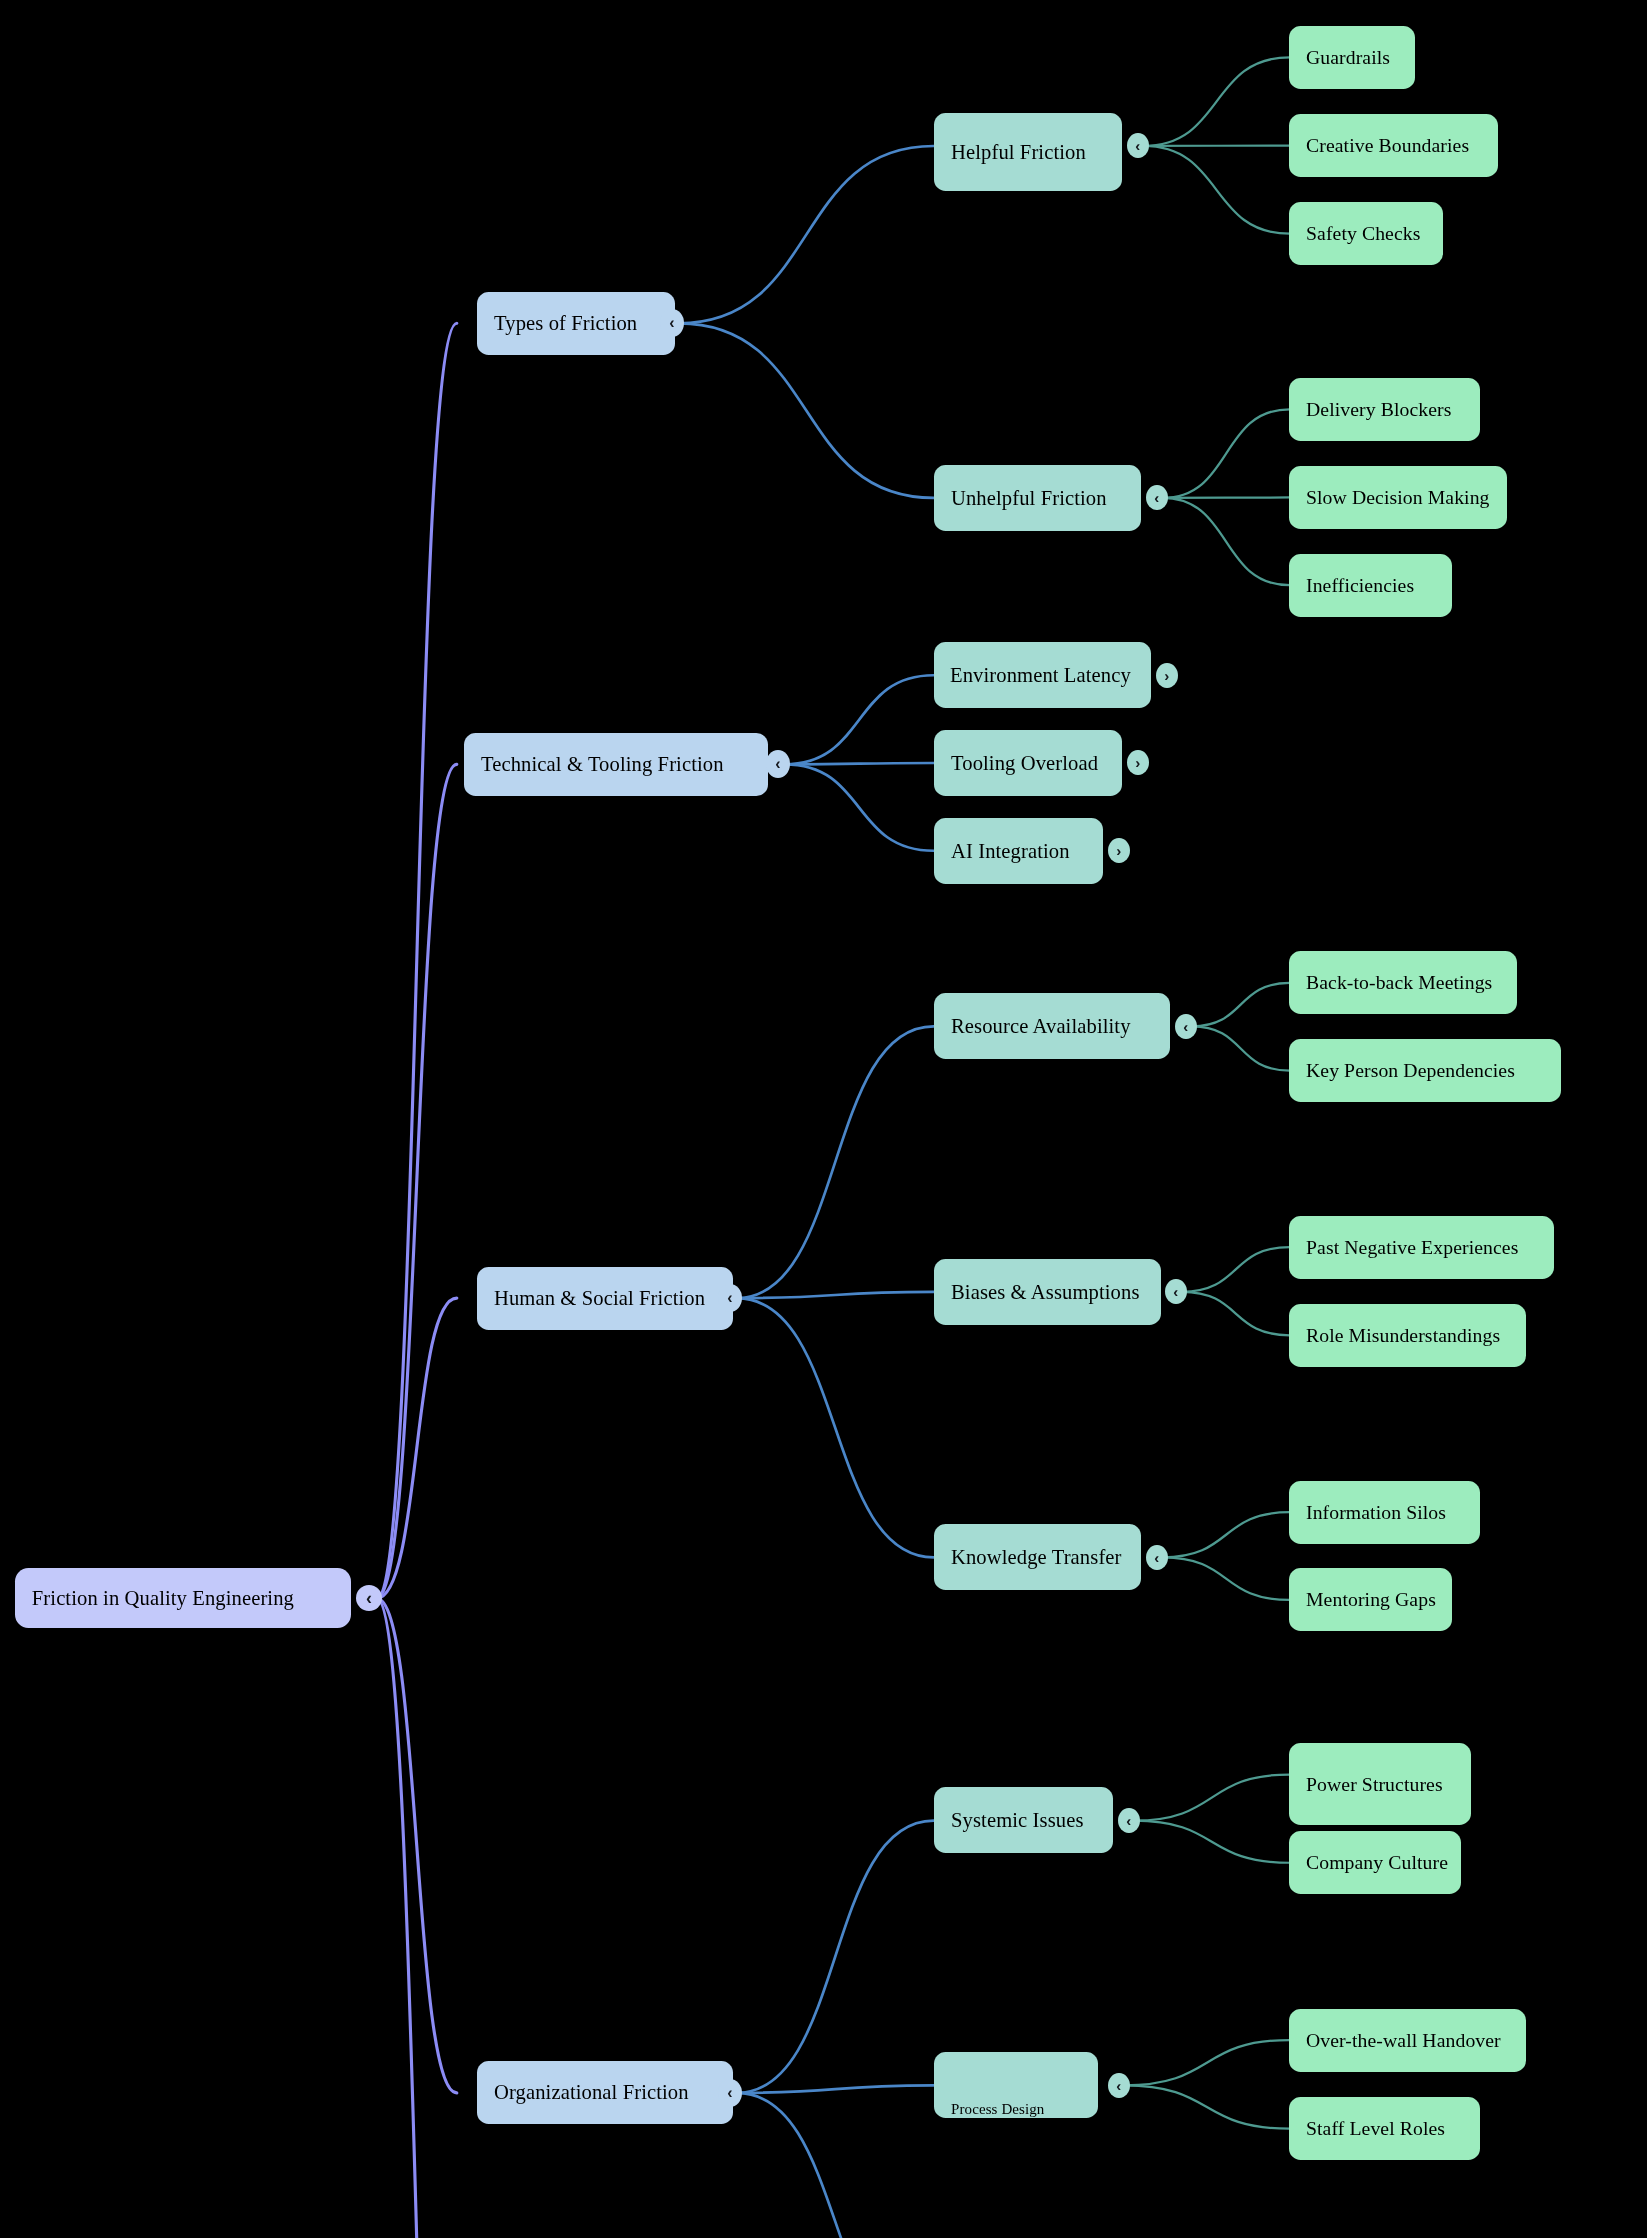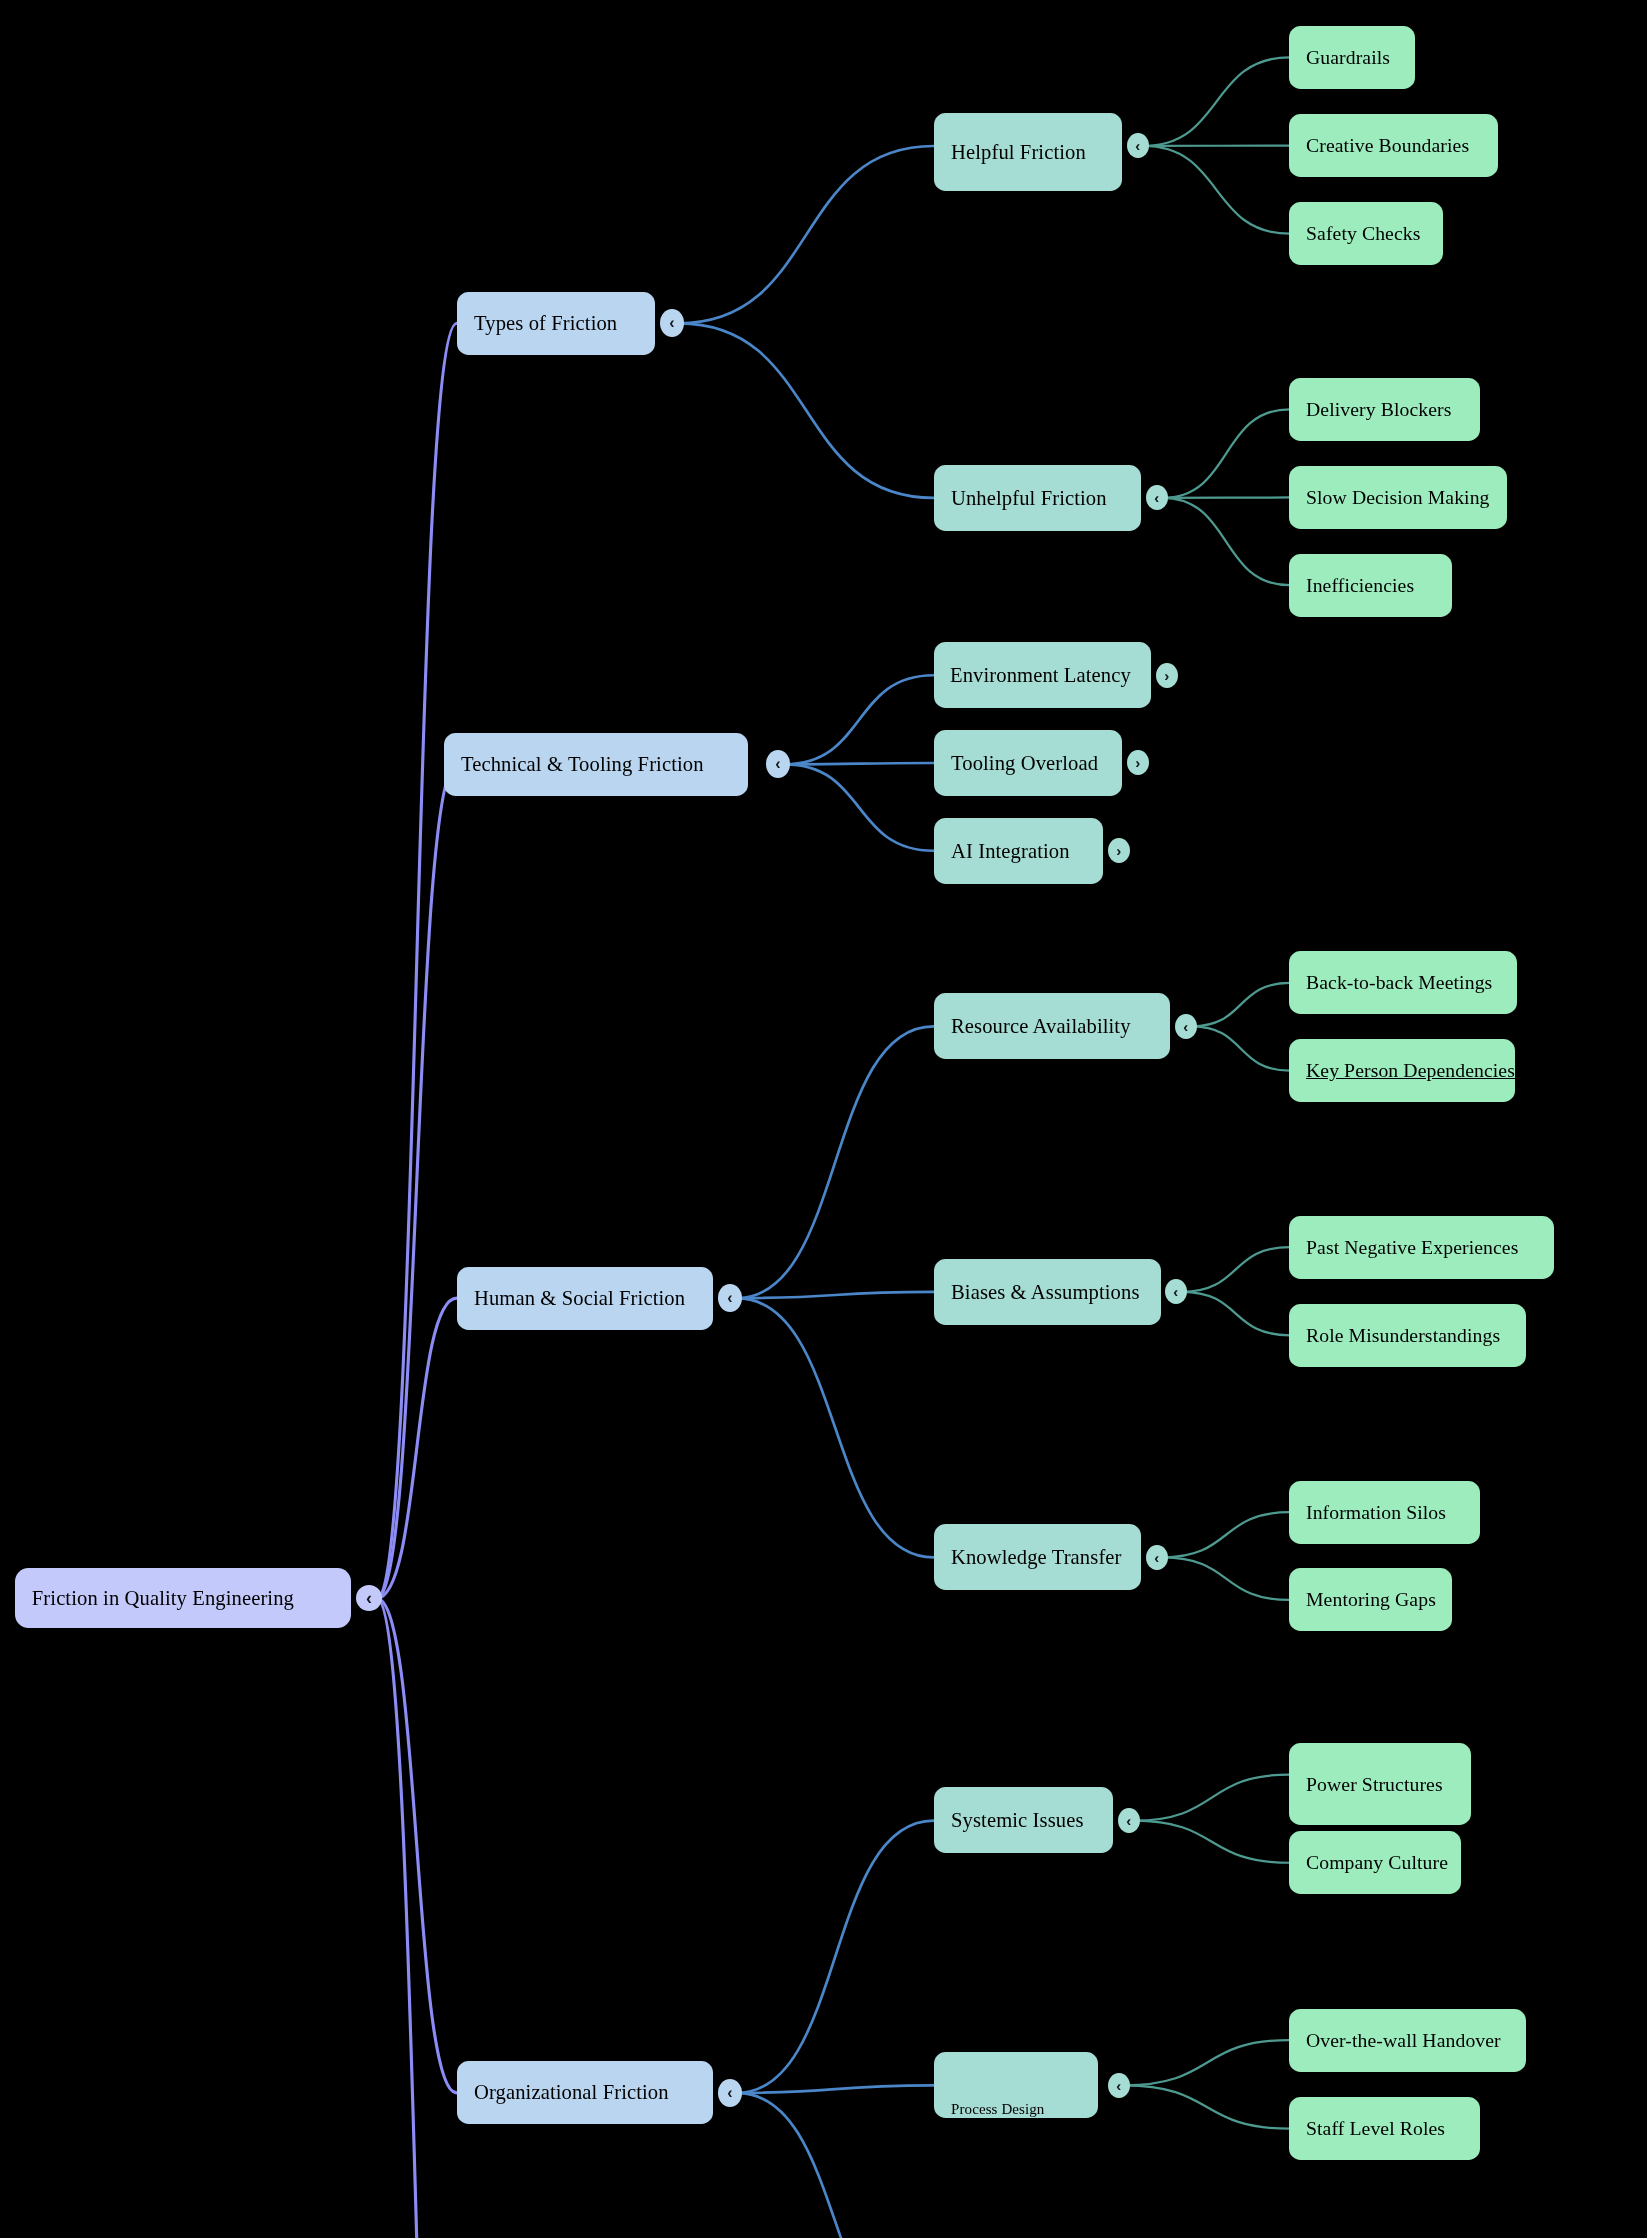--- a/index.html
+++ b/index.html
@@ -17,21 +17,21 @@
     display:flex;align-items:center;
     border-radius:11.6px;
     color:#000000;
     white-space:nowrap;
     padding:0 17px;
     letter-spacing:0.1px;
   }
   .node .lbl{display:block;width:100%;}
 
   .lvl0{ background:#C3C9FA; font-size:20.6px; border-radius:13.4px; }
-  .lvl1{ background:#BAD5EF; font-size:20.6px; }
+  .lvl1{ background:#BAD5EF; font-size:20.6px;margin-left:20px; }
   .lvl2{ background:#A5DCD3; font-size:20.6px; }
   .lvl3{ background:#9CECBE; font-size:19.7px; }
 
   .badge{
     position:absolute;
     display:flex;align-items:center;justify-content:center;
     border-radius:50%;
     color:#15181d;
     font-family:"Liberation Sans","DejaVu Sans",sans-serif;
     font-weight:700;
@@ -147,21 +147,21 @@
         <span class="lbl">Human &amp; Social Friction</span>
       </div>
       <div class="badge badge1 badge-wide" style="left: 718px; top: 1284px; width: 24px; height: 28px;">‹</div>
       <div class="node lvl2" style="left: 934px; top: 993px; width: 236px; height: 66px; font-size: 20.6px;">
         <span class="lbl">Resource Availability</span>
       </div>
       <div class="badge badge2 badge-wide" style="left: 1175px; top: 1014px; width: 21.5px; height: 25px;">‹</div>
       <div class="node lvl3" style="left: 1289px; top: 951px; width: 228px; height: 63px; font-size: 19.7px;">
         <span class="lbl">Back-to-back Meetings</span>
       </div>
-      <div class="node lvl3" style="left: 1289px; top: 1039px; width: 226px; height: 63px; font-size: 19.7px; text-decoration: underline;">
+      <div class="node lvl3" style="left: 1289px; top: 1039px; width: 272px; height: 63px; font-size: 19.7px;">
         <span class="lbl">Key Person Dependencies</span>
       </div>
       <div class="node lvl2" style="left: 934px; top: 1259px; width: 227px; height: 66px; font-size: 20.6px;">
         <span class="lbl">Biases &amp; Assumptions</span>
       </div>
       <div class="badge badge2 badge-wide" style="left: 1165px; top: 1279px; width: 21.5px; height: 25px;">‹</div>
       <div class="node lvl3" style="left: 1289px; top: 1216px; width: 265px; height: 63px; font-size: 19.7px;">
         <span class="lbl">Past Negative Experiences</span>
       </div>
       <div class="node lvl3" style="left: 1289px; top: 1304px; width: 237px; height: 63px; font-size: 19.7px;">

